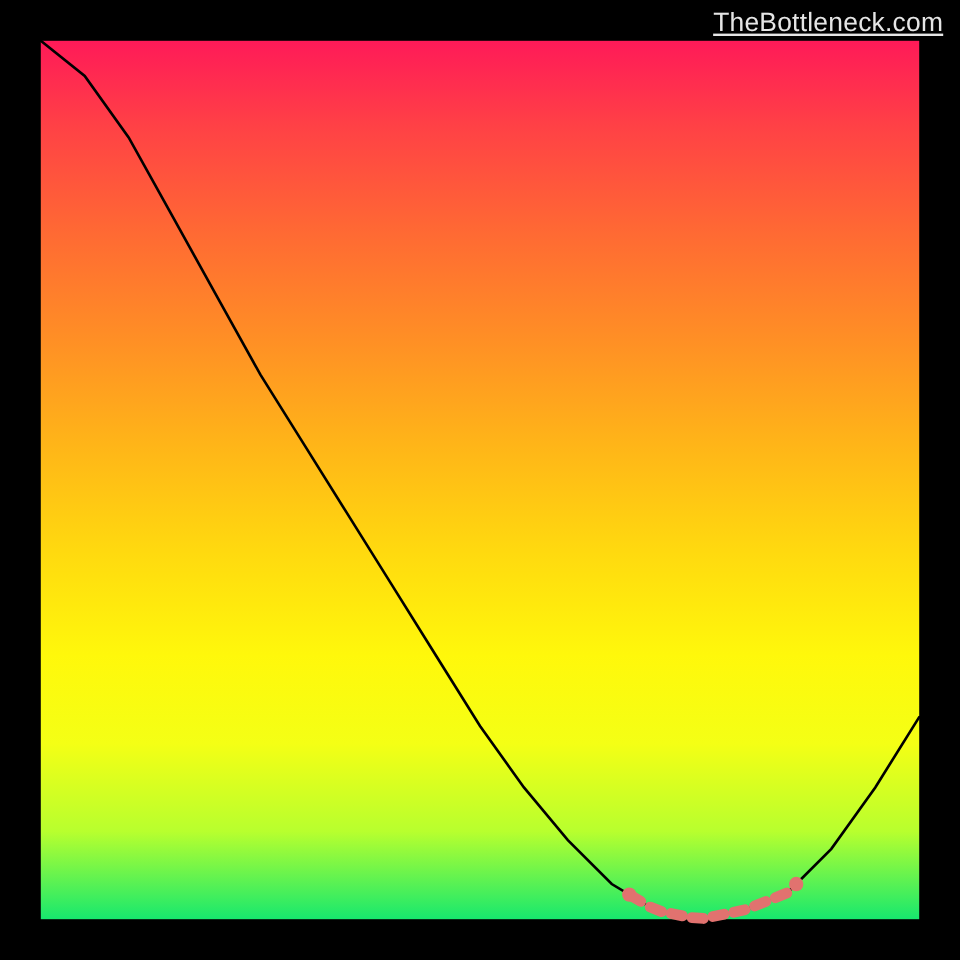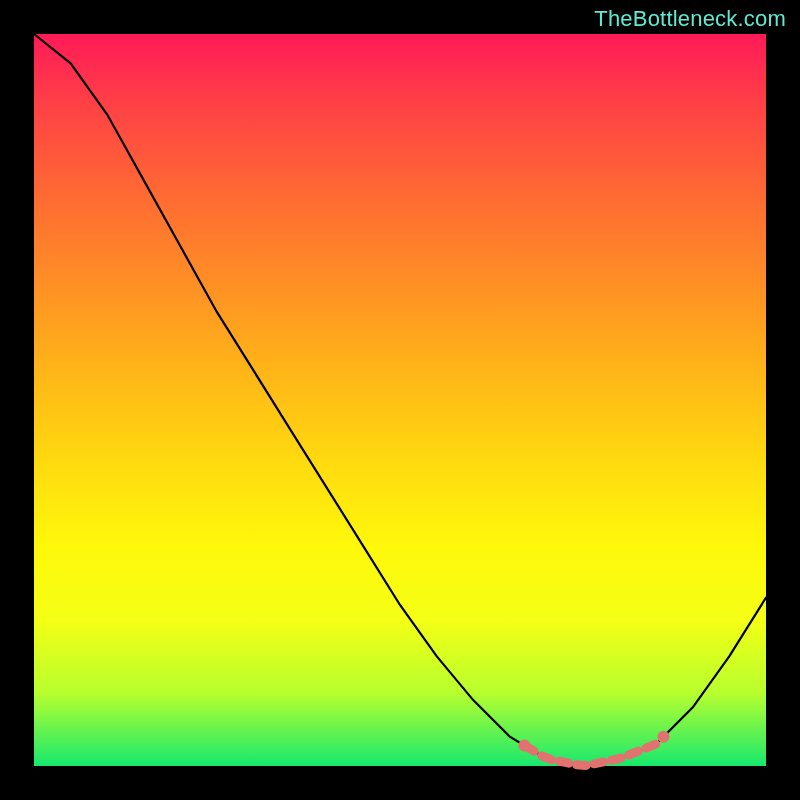--- a/index.html
+++ b/index.html
@@ -14,25 +14,26 @@
   .frame {
     position: relative;
     width: 800px;
     height: 800px;
     background: #000;
   }
   .watermark {
     position: absolute;
     top: 6px;
     right: 14px;
-    color: #5eead4;
+    color: #e5e5e5;
     font-size: 22px;
     font-weight: 500;
     letter-spacing: 0.2px;
     z-index: 10;
+    text-decoration: underline;
   }
   .plot-area {
     position: absolute;
     background: linear-gradient(to bottom,
       #ff1a58 0%,
       #ff4245 10%,
       #ff6a33 22%,
       #ff8f25 34%,
       #ffb518 46%,
       #ffd90f 58%,

